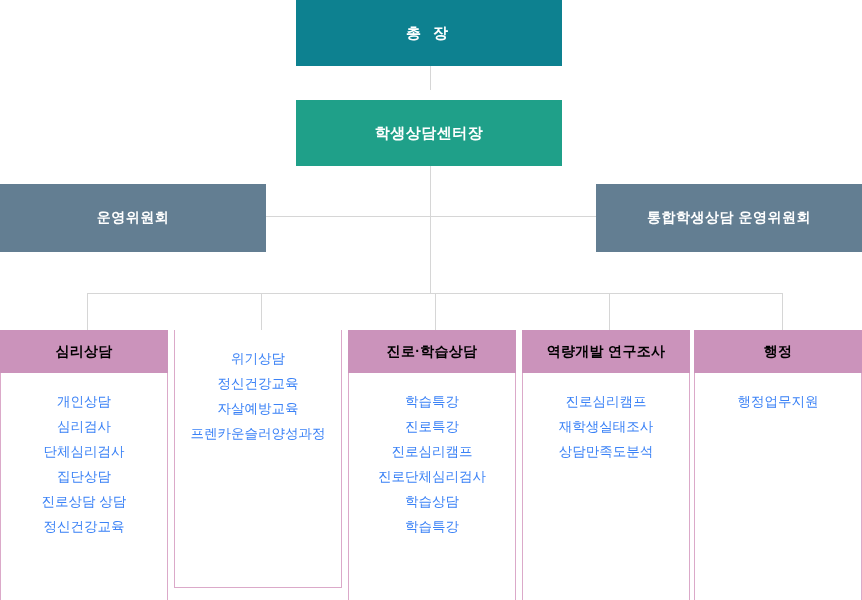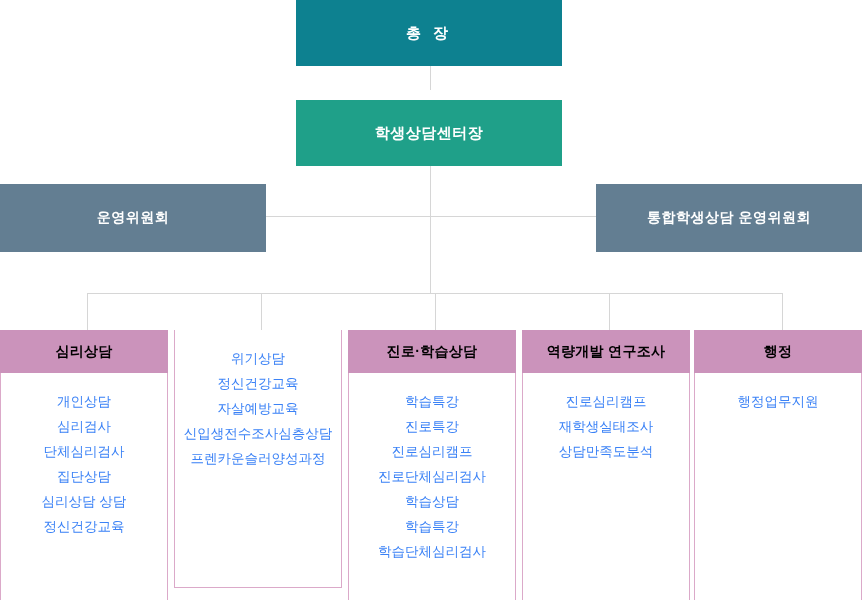--- a/index.html
+++ b/index.html
@@ -151,45 +151,43 @@
 
   <div class="node node-committee node-committee-right">통합학생상담 운영위원회</div>
 
   <div class="dept" style="left:0px;">
     <div class="dept-header">심리상담</div>
     <div class="dept-body">
       <div class="dept-item">개인상담</div>
       <div class="dept-item">심리검사</div>
       <div class="dept-item">단체심리검사</div>
       <div class="dept-item">집단상담</div>
-      <div class="dept-item">심리상담 상담</div>
+      <div class="dept-item">진로상담 상담</div>
       <div class="dept-item">정신건강교육</div>
     </div>
   </div>
 
   <div class="dept" style="left:174px;">
     <div class="dept-body">
       <div class="dept-item">위기상담</div>
       <div class="dept-item">정신건강교육</div>
       <div class="dept-item">자살예방교육</div>
-      <div class="dept-item">신입생전수조사심층상담</div>
       <div class="dept-item">프렌카운슬러양성과정</div>
     </div>
   </div>
 
   <div class="dept" style="left:348px;">
     <div class="dept-header">진로·학습상담</div>
     <div class="dept-body">
       <div class="dept-item">학습특강</div>
       <div class="dept-item">진로특강</div>
       <div class="dept-item">진로심리캠프</div>
       <div class="dept-item">진로단체심리검사</div>
       <div class="dept-item">학습상담</div>
       <div class="dept-item">학습특강</div>
-      <div class="dept-item">학습단체심리검사</div>
     </div>
   </div>
 
   <div class="dept" style="left:522px;">
     <div class="dept-header">역량개발 연구조사</div>
     <div class="dept-body">
       <div class="dept-item">진로심리캠프</div>
       <div class="dept-item">재학생실태조사</div>
       <div class="dept-item">상담만족도분석</div>
     </div>

